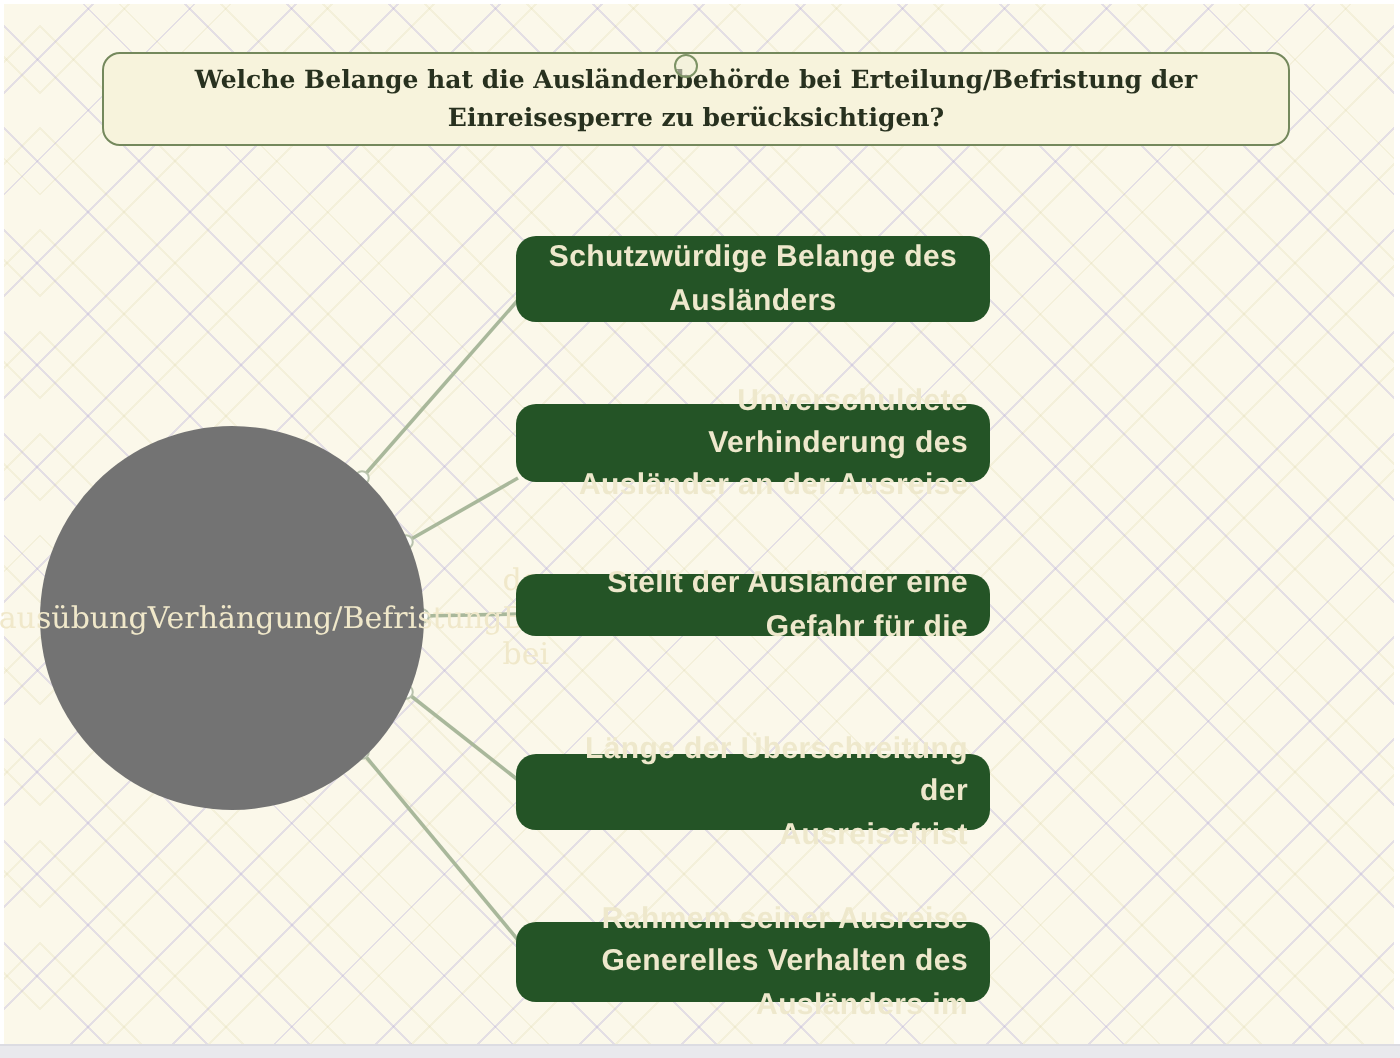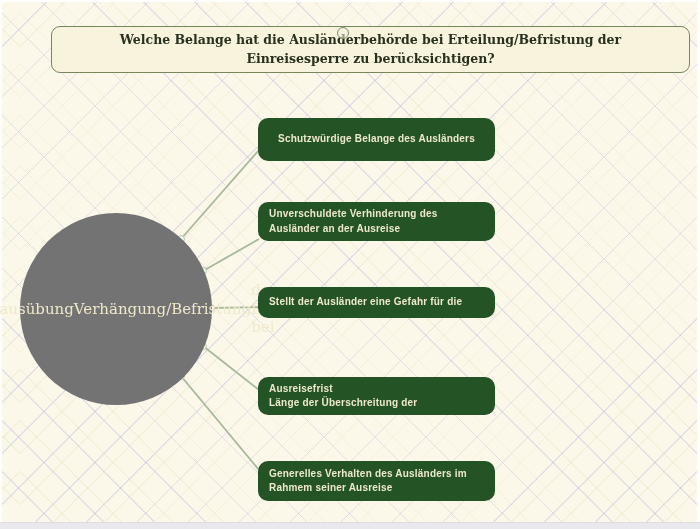--- a/index.html
+++ b/index.html
@@ -18,21 +18,21 @@
       repeating-linear-gradient(45deg, rgba(205,200,140,.16) 0 1px, transparent 1px 36px),
       repeating-linear-gradient(-45deg, rgba(205,200,140,.16) 0 1px, transparent 1px 36px);
     background-position:0 0,0 0,18px 0,18px 0;
   }
   .bottom-bar{
     position:absolute;left:0;right:0;bottom:0;height:6px;
     background:#e9e9ed;border-top:1px solid #dcdce2;
   }
   
   .banner{
-    position:absolute;left:51px;top:26px;width:639px;height:47px;
+    position:absolute;left:51px;top:26px;width:594px;height:47px;
     box-sizing:border-box;
     background:#f7f3dc;border:1.5px solid #74885c;border-radius:9px;
     display:flex;align-items:center;justify-content:center;
     padding:4px 30px;text-align:center;
     font-family:"DejaVu Serif","Liberation Serif",serif;
     font-size:12.5px;line-height:1.5;color:#28311f;font-weight:600;
   }
   
   .cursor-ring{
     position:absolute;left:337px;top:27px;width:10px;height:10px;
@@ -47,26 +47,26 @@
     text-align:left;
     font-family:"DejaVu Serif","Liberation Serif",serif;
     font-size:15px;line-height:1.26;color:#f0e8ca;
   }
   
   .node{
     position:absolute;left:258px;width:237px;
     box-sizing:border-box;background:#245426;border-radius:10px;
     display:flex;flex-direction:column;justify-content:center;
     padding:4px 11px;
-    font-size:10px;font-weight:bold;letter-spacing:.2px;
+    font-size:15px;font-weight:bold;letter-spacing:.2px;
     line-height:1.42;color:#eee8cc;
   }
   .node .ln{display:block;}
   .node.align-center{text-align:center;}
-  .node.align-right{text-align:left;}
+  .node.align-right{text-align:right;}
   .box1{top:118px;height:43px;}
   .box2{top:202px;height:39px;}
   .box3{top:287px;height:31px;}
   .box4{top:377px;height:38px;}
   .box5{top:461px;height:40px;}
   
   .connectors{position:absolute;left:0;top:0;width:700px;height:529px;pointer-events:none;}
 </style>
 </head>
 <body>
@@ -109,22 +109,22 @@
 <div class="node box2 align-right">
   <span class="ln">Unverschuldete Verhinderung des</span>
   <span class="ln">Ausländer an der Ausreise</span>
 </div>
 
 <div class="node box3 align-right">
   <span class="ln">Stellt der Ausländer eine Gefahr für die</span>
 </div>
 
 <div class="node box4 align-right">
+  <span class="ln">Länge der Überschreitung der</span>
   <span class="ln">Ausreisefrist</span>
-  <span class="ln">Länge der Überschreitung der</span>
 </div>
 
 <div class="node box5 align-right">
+  <span class="ln">Rahmem seiner Ausreise</span>
   <span class="ln">Generelles Verhalten des Ausländers im</span>
-  <span class="ln">Rahmem seiner Ausreise</span>
 </div>
 
 <div class="bottom-bar"></div>
 
 </body></html>

